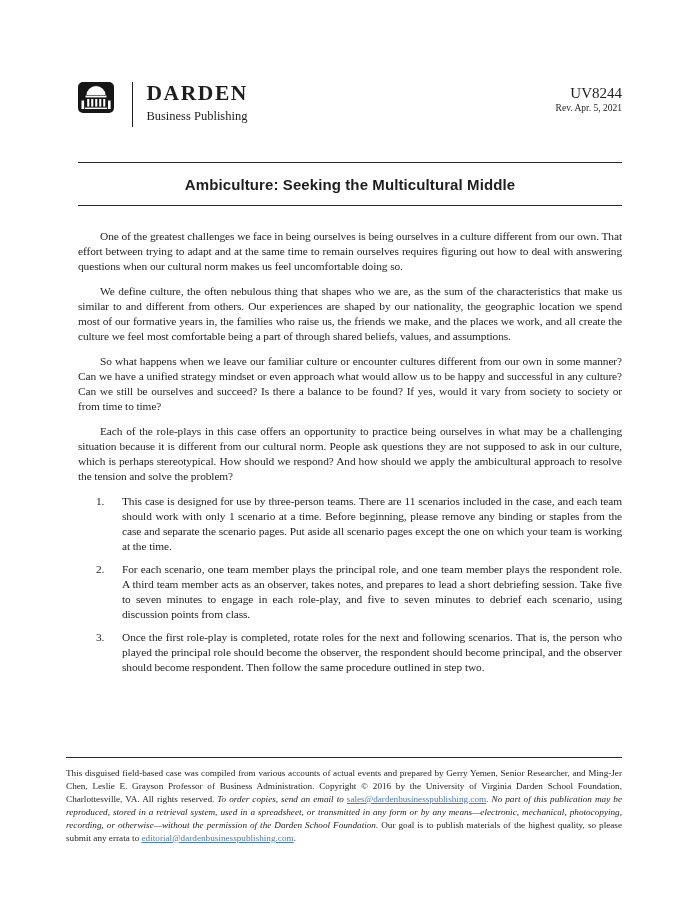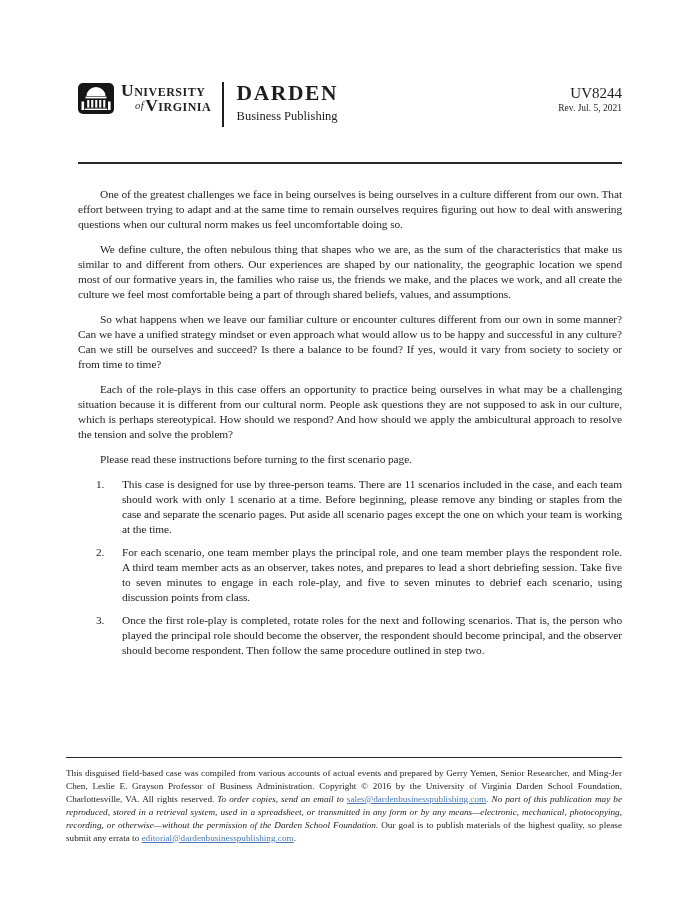--- a/index.html
+++ b/index.html
@@ -58,48 +58,44 @@
           <rect x="7.5" y="13.6" width="21" height="1.8" fill="#ffffff"></rect>
           <rect x="9.2" y="17" width="2.1" height="7.6" fill="#ffffff"></rect>
           <rect x="13.2" y="17" width="2.1" height="7.6" fill="#ffffff"></rect>
           <rect x="17.2" y="17" width="2.1" height="7.6" fill="#ffffff"></rect>
           <rect x="21.2" y="17" width="2.1" height="7.6" fill="#ffffff"></rect>
           <rect x="25.2" y="17" width="2.1" height="7.6" fill="#ffffff"></rect>
           <rect x="6.8" y="25.6" width="22.4" height="1.4" fill="#ffffff"></rect>
           <rect x="3.5" y="18.5" width="2.6" height="8.5" fill="#ffffff"></rect>
           <rect x="30" y="18.5" width="2.6" height="8.5" fill="#ffffff"></rect>
         </svg>
-        <div class="uva-wordmark">
-          <div class="uva-line1">University</div>
-          <div class="uva-line2"><span class="uva-of">of</span><span>Virginia</span></div>
-        </div>
       </div>
 
       <div class="header-divider"></div>
 
       <div class="darden-block">
         <div class="darden-name">DARDEN</div>
         <div class="darden-sub">Business Publishing</div>
       </div>
 
       <div class="docnum-block">
         <div class="doc-number">UV8244</div>
-        <div class="doc-revision">Rev. Jul. 5, 2021</div>
+        <div class="doc-revision">Rev. Apr. 5, 2021</div>
       </div>
     </header>
 
     <hr class="rule rule-title-top">
+    <h1 class="title">Ambiculture: Seeking the Multicultural Middle</h1>
     <hr class="rule rule-title-bottom">
 
     <main class="body-text">
       <p class="para">One of the greatest challenges we face in being ourselves is being ourselves in a culture different from our own. That effort between trying to adapt and at the same time to remain ourselves requires figuring out how to deal with answering questions when our cultural norm makes us feel uncomfortable doing so.</p>
       <p class="para">We define culture, the often nebulous thing that shapes who we are, as the sum of the characteristics that make us similar to and different from others. Our experiences are shaped by our nationality, the geographic location we spend most of our formative years in, the families who raise us, the friends we make, and the places we work, and all create the culture we feel most comfortable being a part of through shared beliefs, values, and assumptions.</p>
       <p class="para">So what happens when we leave our familiar culture or encounter cultures different from our own in some manner? Can we have a unified strategy mindset or even approach what would allow us to be happy and successful in any culture? Can we still be ourselves and succeed? Is there a balance to be found? If yes, would it vary from society to society or from time to time?</p>
       <p class="para">Each of the role-plays in this case offers an opportunity to practice being ourselves in what may be a challenging situation because it is different from our cultural norm. People ask questions they are not supposed to ask in our culture, which is perhaps stereotypical. How should we respond? And how should we apply the ambicultural approach to resolve the tension and solve the problem?</p>
-      <p class="para">Please read these instructions before turning to the first scenario page.</p>
 
       <ol class="instructions">
         <li>
           <span class="num">1.</span>
           <span class="li-text">This case is designed for use by three-person teams. There are 11 scenarios included in the case, and each team should work with only 1 scenario at a time. Before beginning, please remove any binding or staples from the case and separate the scenario pages. Put aside all scenario pages except the one on which your team is working at the time.</span>
         </li>
         <li>
           <span class="num">2.</span>
           <span class="li-text">For each scenario, one team member plays the principal role, and one team member plays the respondent role. A third team member acts as an observer, takes notes, and prepares to lead a short debriefing session. Take five to seven minutes to engage in each role-play, and five to seven minutes to debrief each scenario, using discussion points from class.</span>
         </li>

